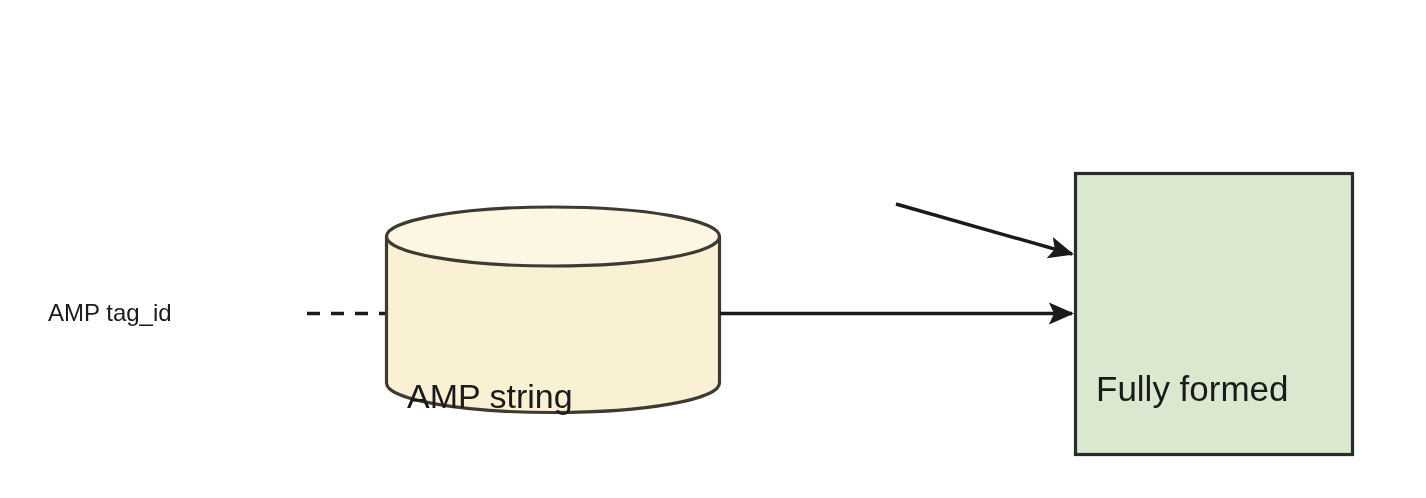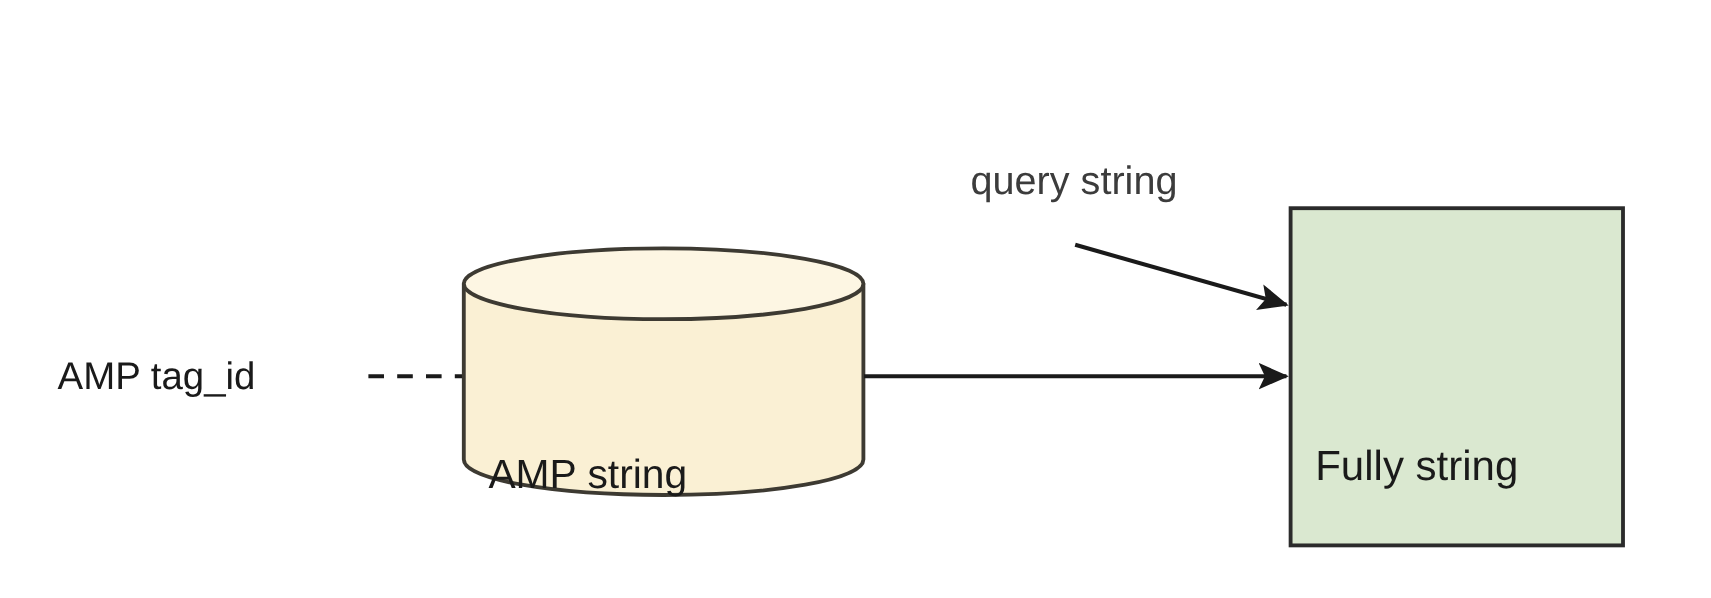--- a/index.html
+++ b/index.html
@@ -28,21 +28,21 @@
     position: absolute;
     color: #1a1a1a;
     font-size: 35px;
     line-height: 44px;
     white-space: pre;
     letter-spacing: 0px;
   }
   #label-tag-id {
     left: 48px;
     top: 291px;
-    font-size: 32px;
+    font-size: 24px;
     line-height: 44px;
   }
   #cylinder-label {
     left: 407px;
     top: 281px;
     font-size: 34px;
     line-height: 46px;
   }
   #qs-label {
     left: 795px;
@@ -91,21 +91,20 @@
   </svg>
 
   <div class="node-text" id="label-tag-id">AMP tag_id</div>
 
   <div class="node-text" id="cylinder-label">
     <span class="tline">AMP string</span>
     
   </div>
 
   <div class="node-text" id="qs-label">
-    <span class="tline">query string</span>
   </div>
 
   <div class="node-text" id="box-label">
-    <span class="tline">Fully string</span>
+    <span class="tline">Fully formed</span>
     
   </div>
 
 </div>
 
 </body></html>

